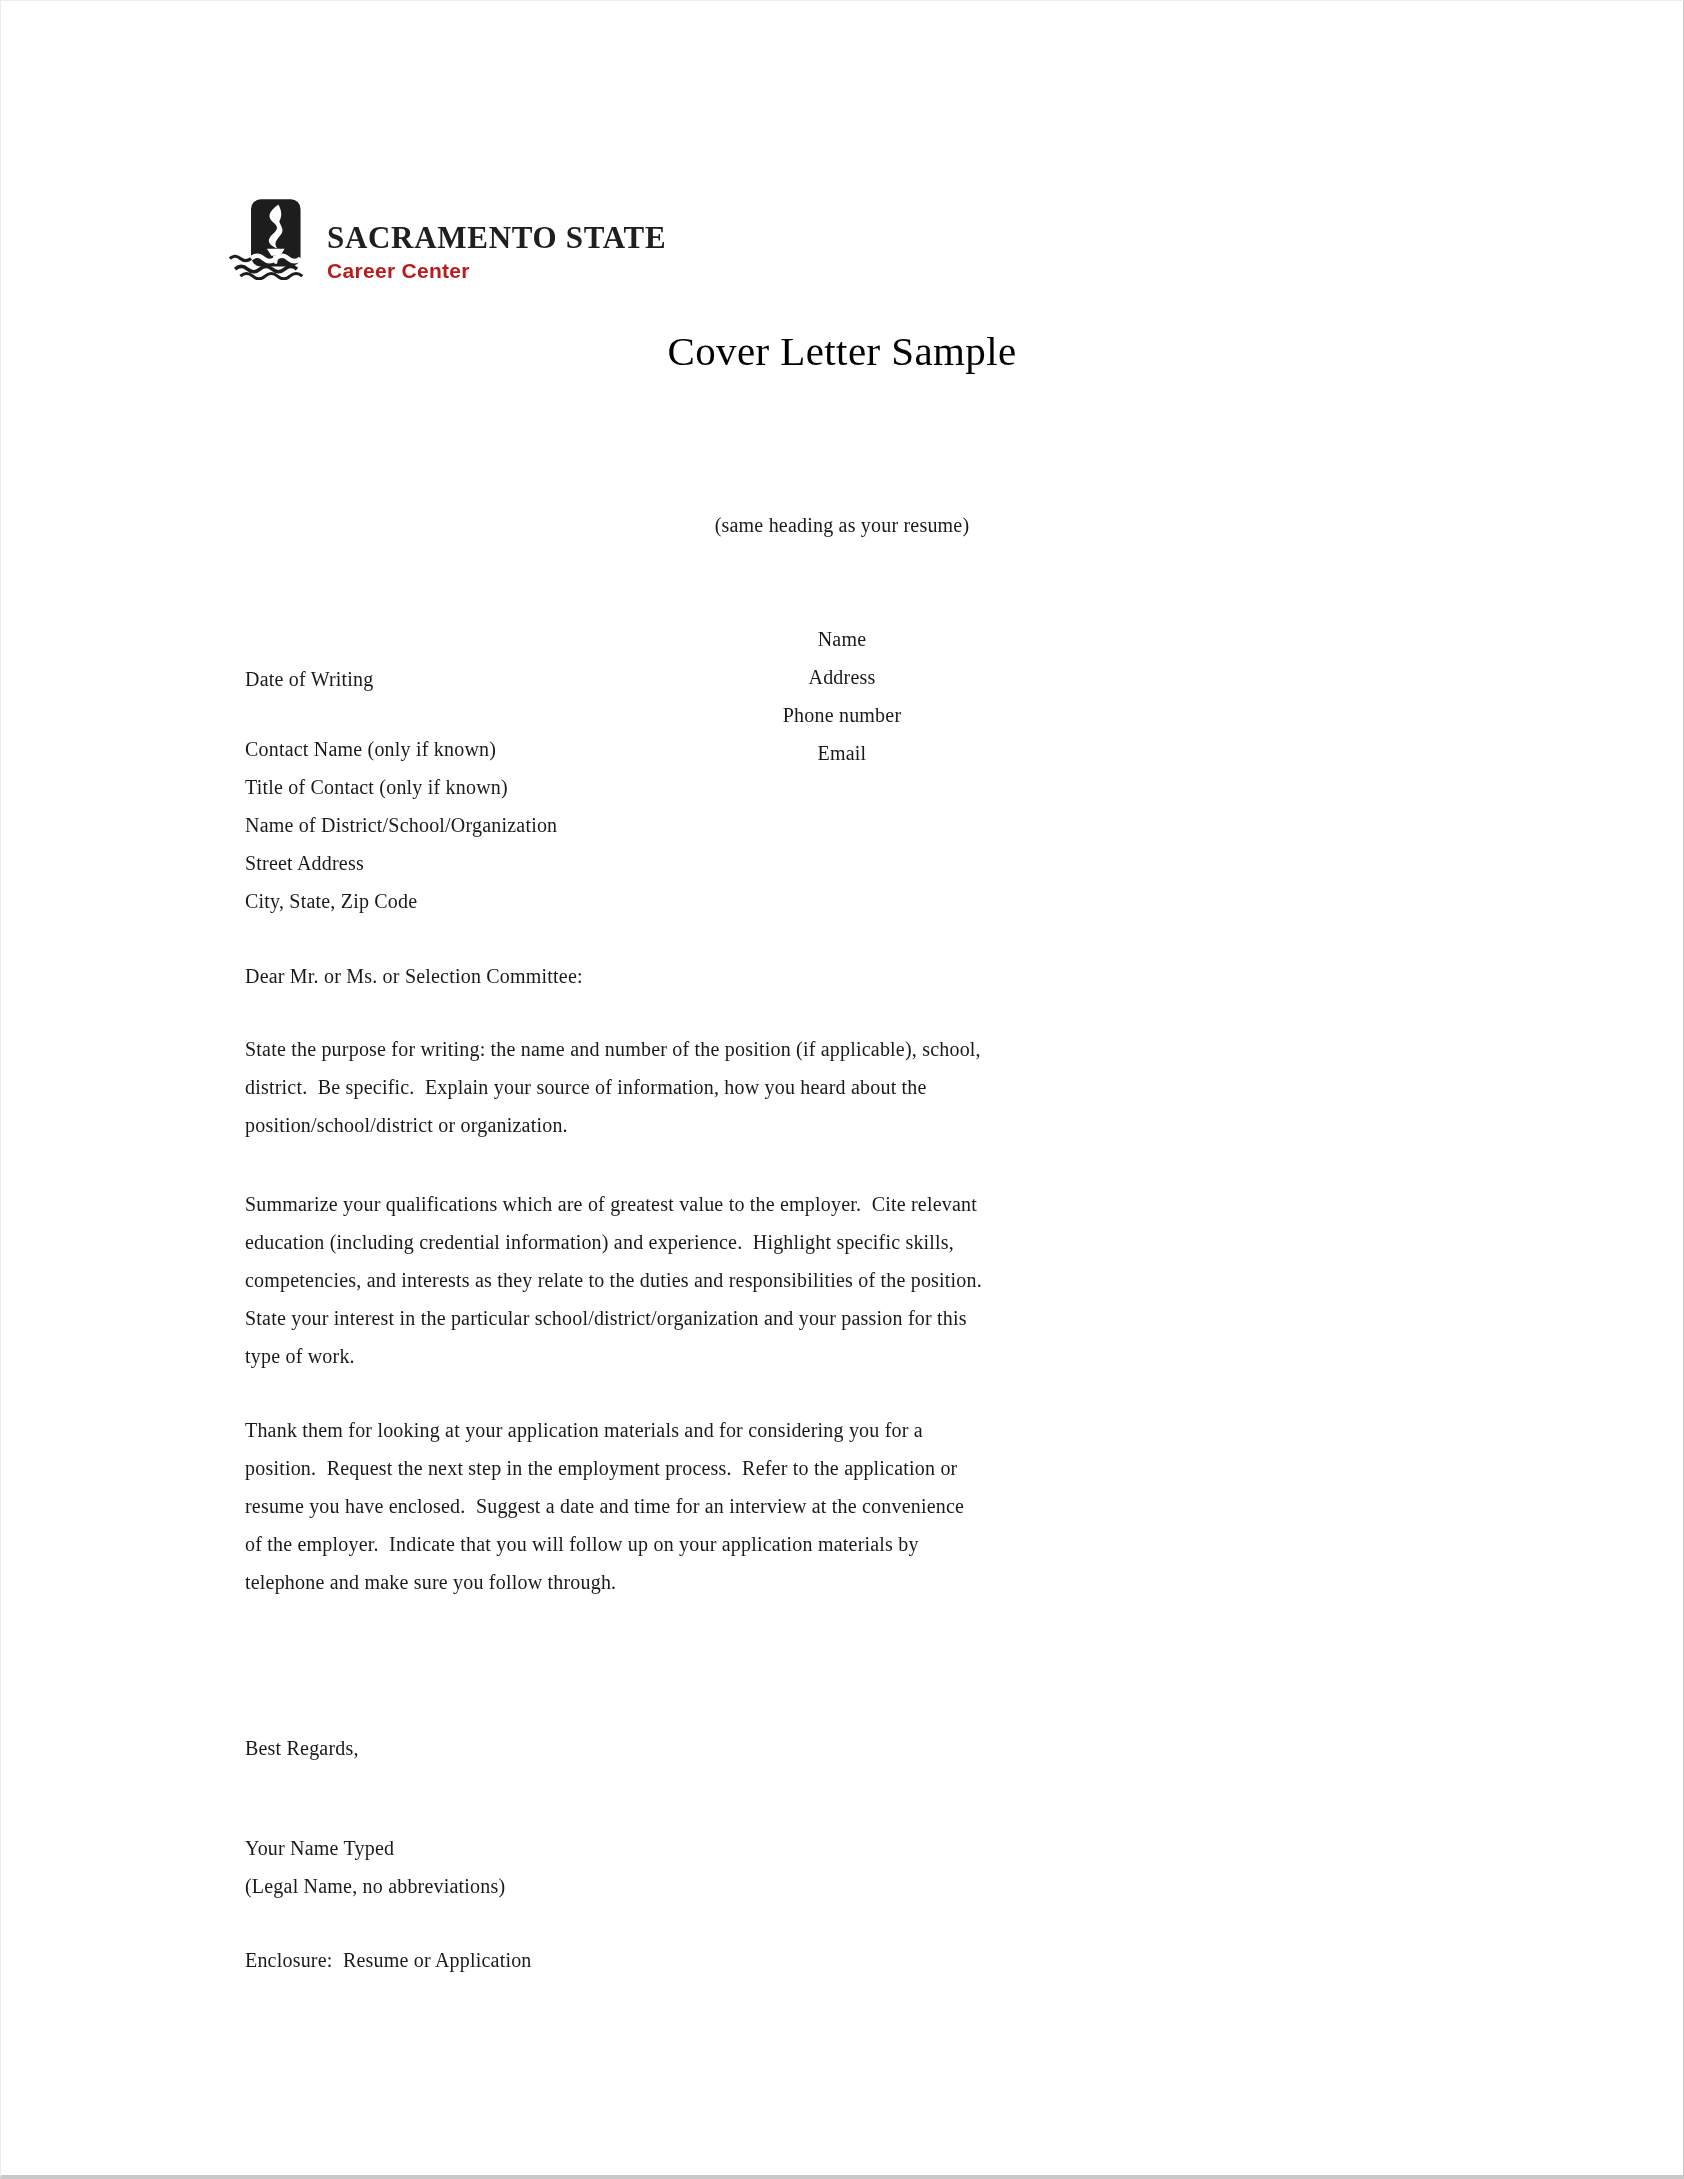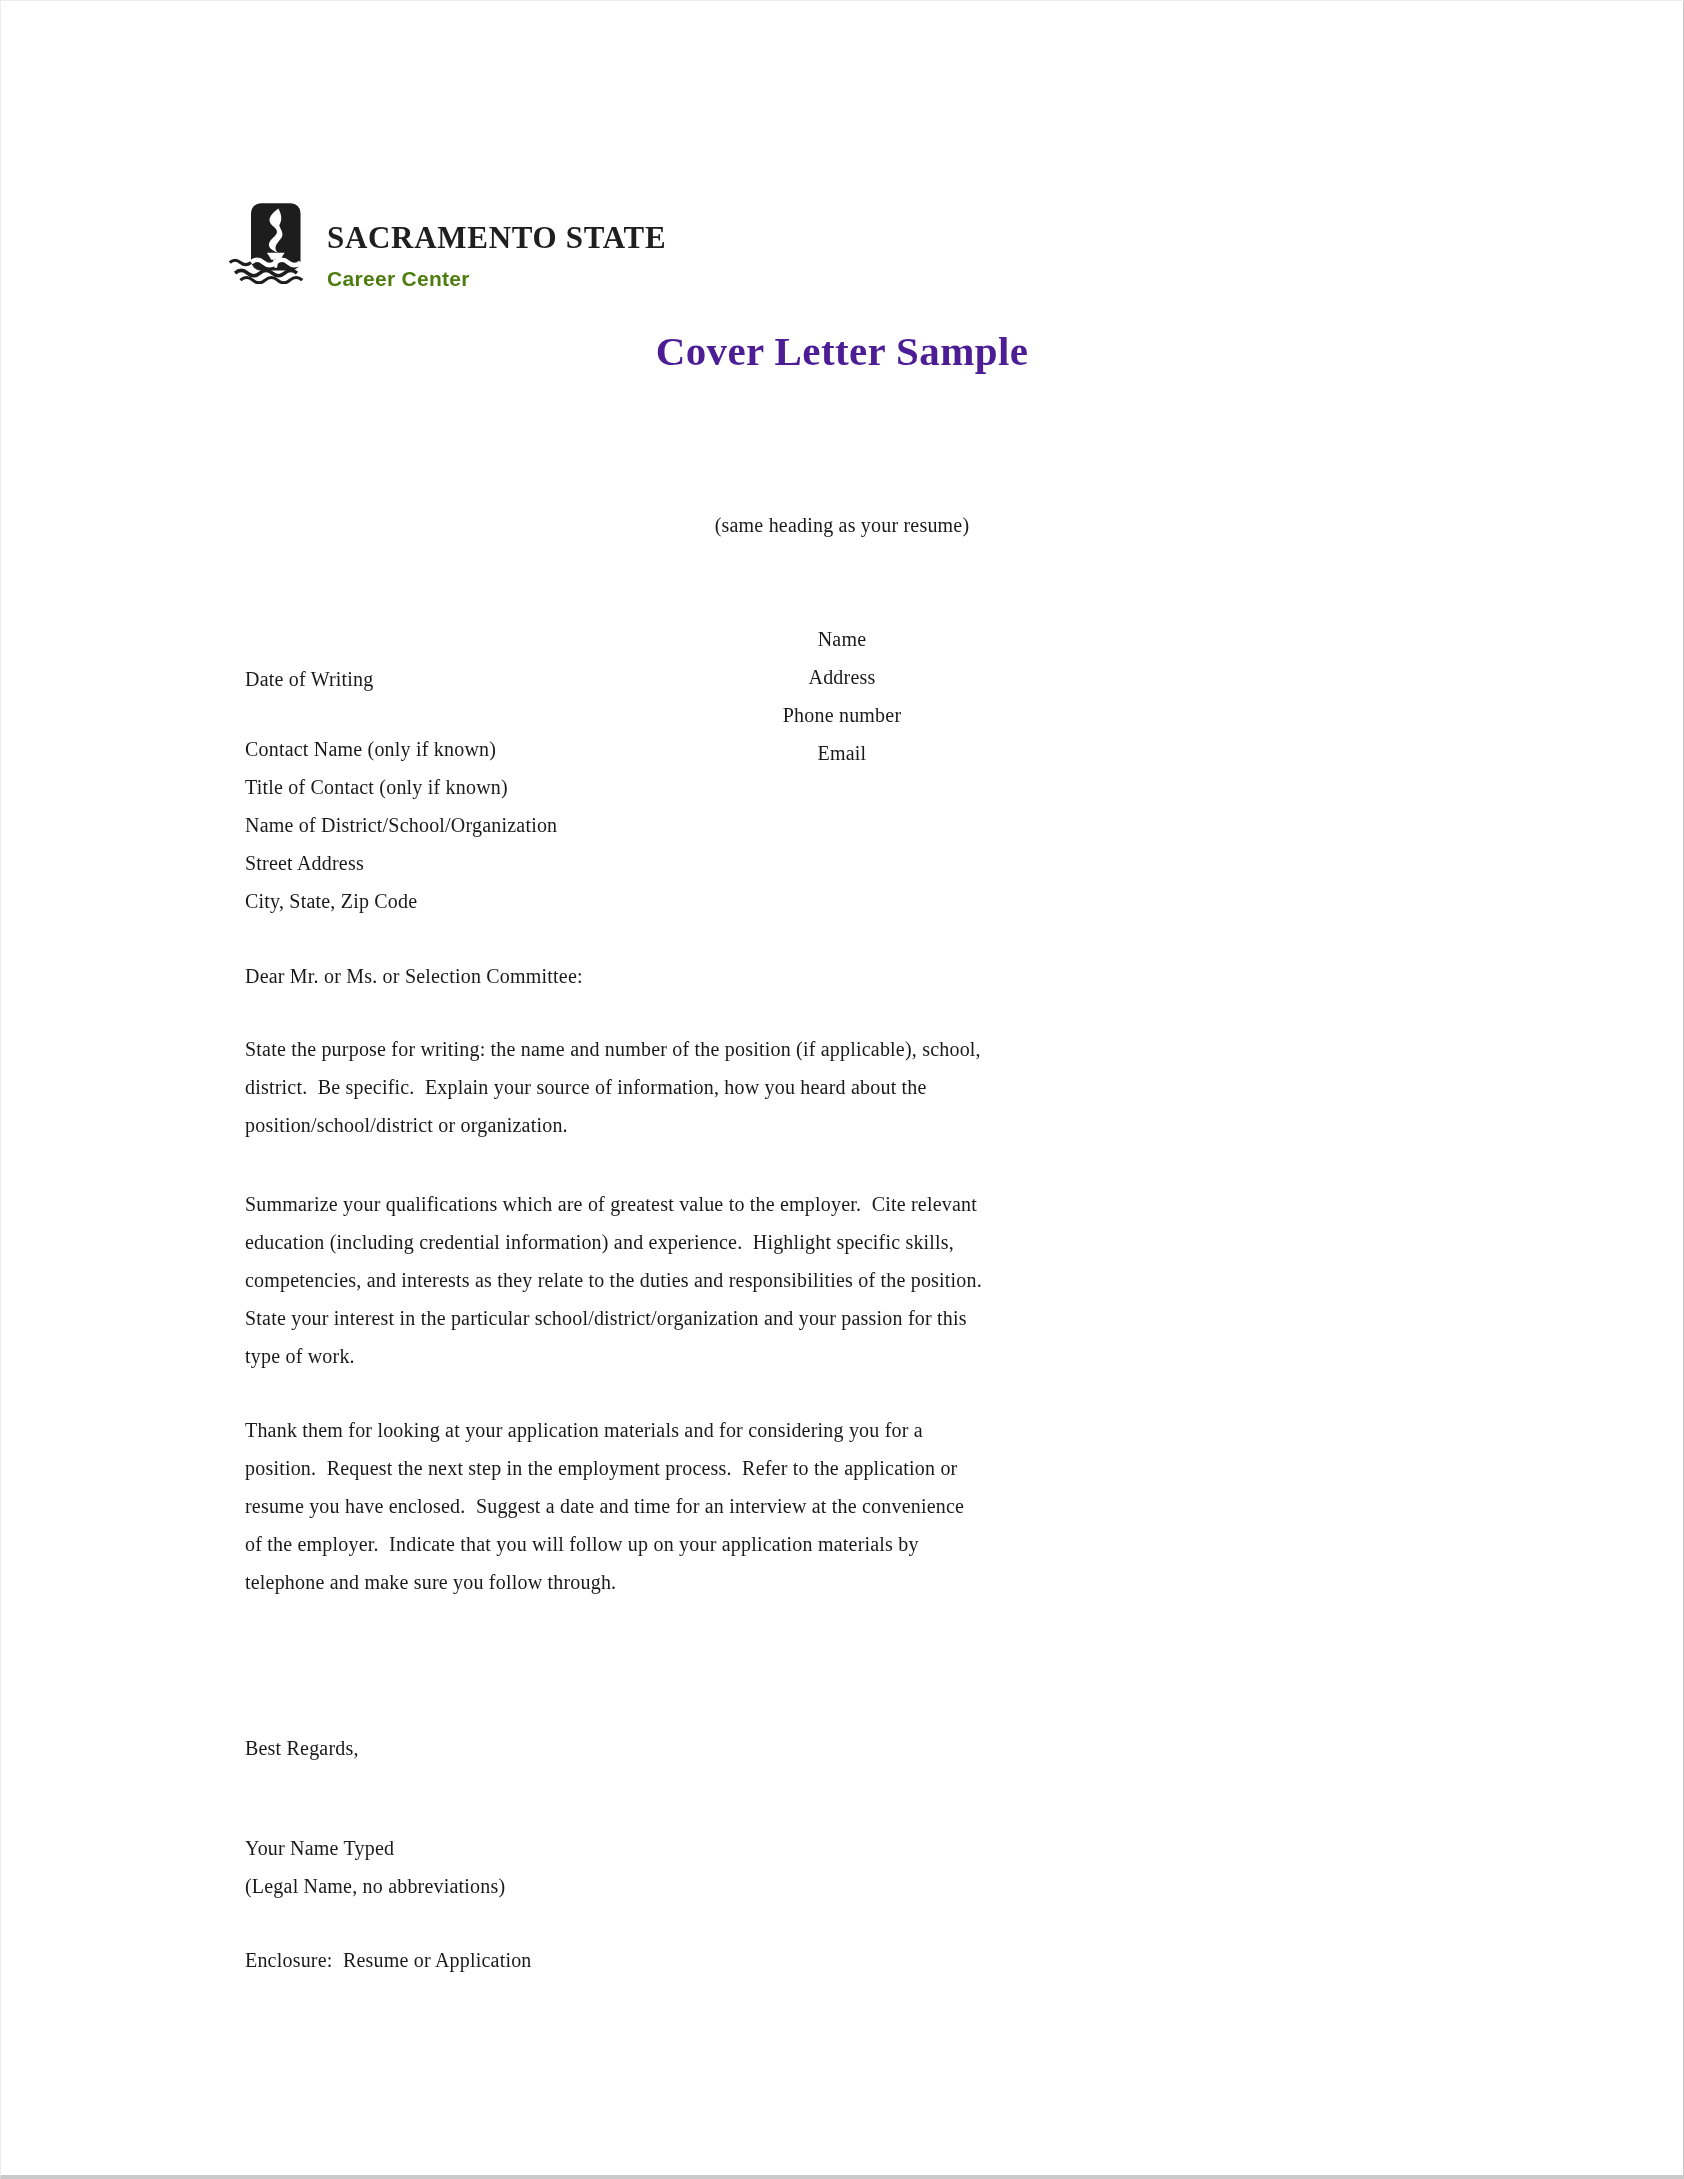--- a/index.html
+++ b/index.html
@@ -36,31 +36,31 @@
     font-size:31px; line-height:33px;
     font-weight:600;
     letter-spacing:0.7px;
     color:#1f1f1f;
     white-space:nowrap;
   }
   .dept-name {
     font-family:"Liberation Sans", sans-serif;
     font-size:21px; line-height:23px;
     font-weight:700;
-    color:#4d7c0f;
-    margin-top:13px;
+    color:#b91c1c;
+    margin-top:5px;
     letter-spacing:0.3px;
   }
 
   .title {
     top:325px;
     font-size:41px;
     line-height:50px;
-    font-weight:bold;
-    color:#4c1d95;
+    font-weight:normal;
+    color:#000000;
     letter-spacing:0.4px;
   }
   .heading-block { top:429px; }
   .date-line { top:659px; }
   .recipient { top:729px; }
   .salutation { top:956px; }
   .para-1 { top:1029px; }
   .para-2 { top:1184px; }
   .para-3 { top:1410px; }
   .closing { top:1728px; }

